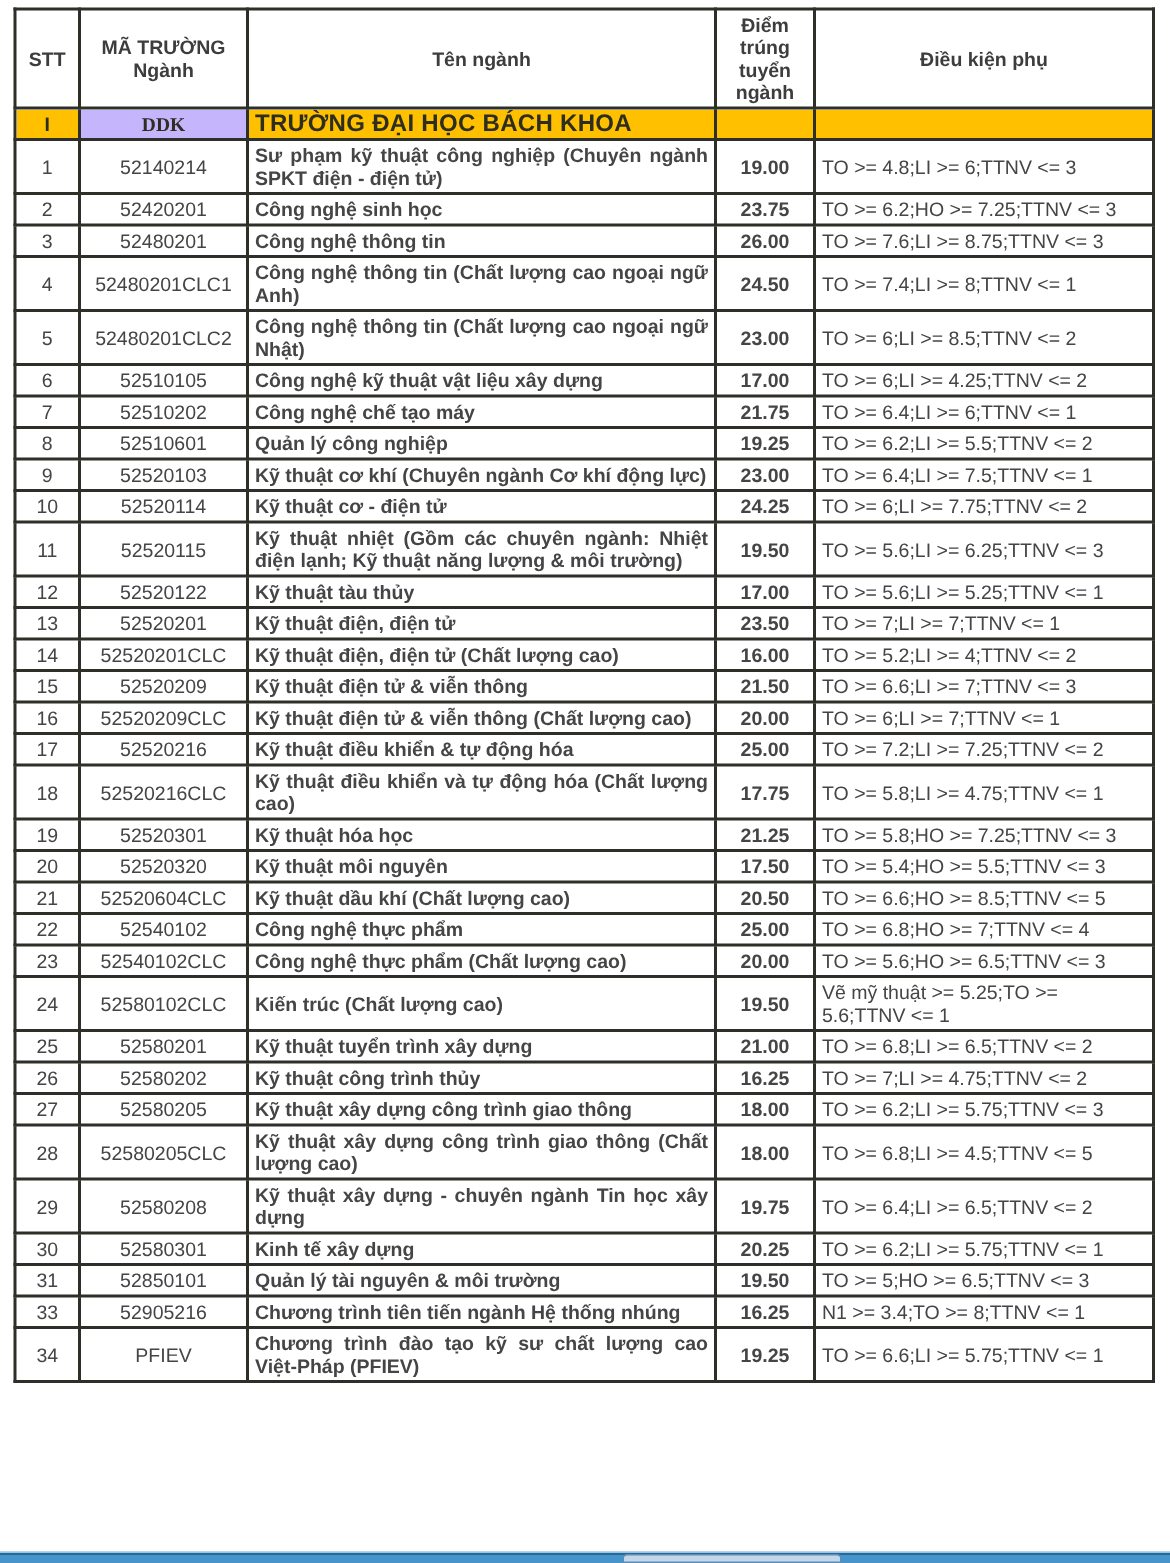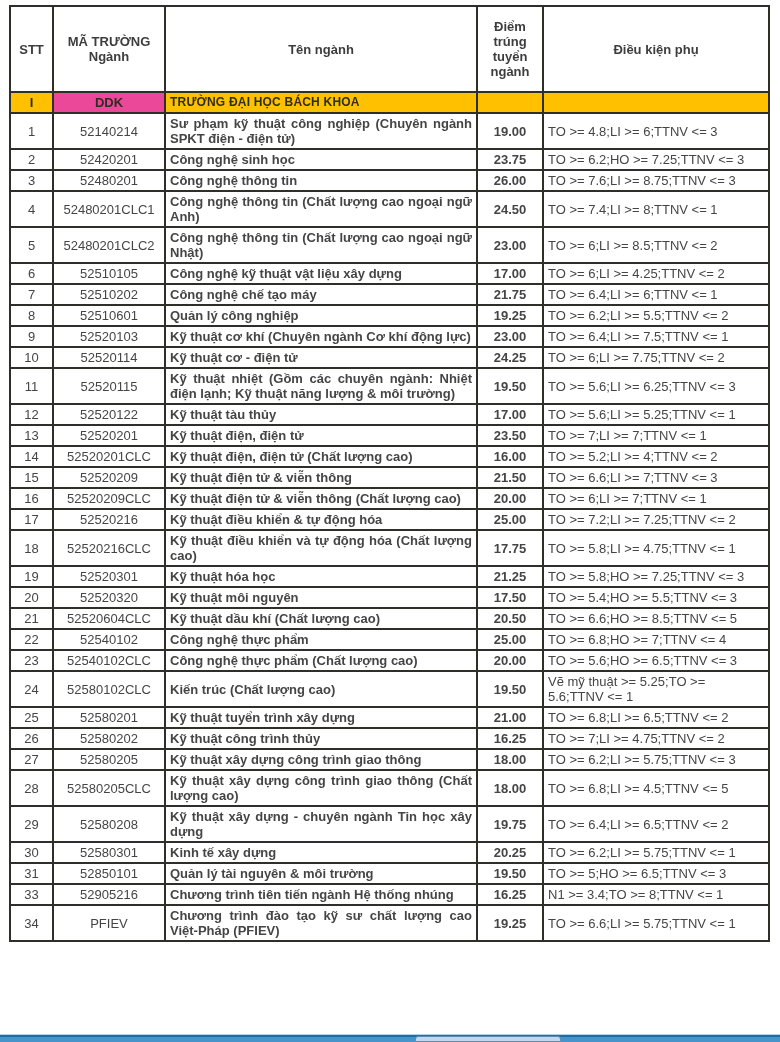--- a/index.html
+++ b/index.html
@@ -30,34 +30,34 @@
     font-size: 13px;
     line-height: 15px;
     padding: 2px 4px;
     vertical-align: middle;
     overflow: hidden;
   }
   table.admission th {
     font-weight: bold;
     color: #3d3d3d;
     text-align: center;
-    padding: 12px 2px;
+    padding: 2px 2px;
   }
   td.c-stt   { text-align: center; }
   td.c-code  { text-align: center; }
   td.c-name  { text-align: justify; padding-left: 6px; padding-right: 5px; font-weight: bold; }
   td.c-score { text-align: center; font-weight: bold; }
   td.c-cond  { }
   tr.group-row td {
     font-weight: bold;
     color: #2e2e20;
   }
   tr.group-row td.c-name {
     text-align: left;
-    font-size: 12px;
+    font-size: 16px;
     letter-spacing: 0.2px;
   }
   .bottom-bar {
     position: absolute;
     left: 0;
     bottom: 0;
     width: 780px;
     height: 7px;
     border-top: 1px solid #b9d2e6;
   }
@@ -90,21 +90,21 @@
         <th>STT</th>
         <th>MÃ TRƯỜNG Ngành</th>
         <th>Tên ngành</th>
         <th>Điểm trúng tuyển ngành</th>
         <th>Điều kiện phụ</th>
       </tr>
     </thead>
     <tbody id="table-body">
         <tr class="group-row">
           <td class="c-stt" style="background: rgb(255, 192, 0);">I</td>
-          <td class="c-code" style="background: #ec4899;">DDK</td>
+          <td class="c-code" style="background: #c4b5fd; font-family: Liberation Serif, serif;">DDK</td>
           <td class="c-name" style="background: rgb(255, 192, 0);">TRƯỜNG ĐẠI HỌC BÁCH KHOA</td>
           <td class="c-score" style="background: rgb(255, 192, 0);"></td>
           <td class="c-cond" style="background: rgb(255, 192, 0);"></td>
         </tr>
         <tr>
           <td class="c-stt">1</td>
           <td class="c-code">52140214</td>
           <td class="c-name">Sư phạm kỹ thuật công nghiệp (Chuyên ngành SPKT điện - điện tử)</td>
           <td class="c-score">19.00</td>
           <td class="c-cond">TO &gt;= 4.8;LI &gt;= 6;TTNV &lt;= 3</td>

